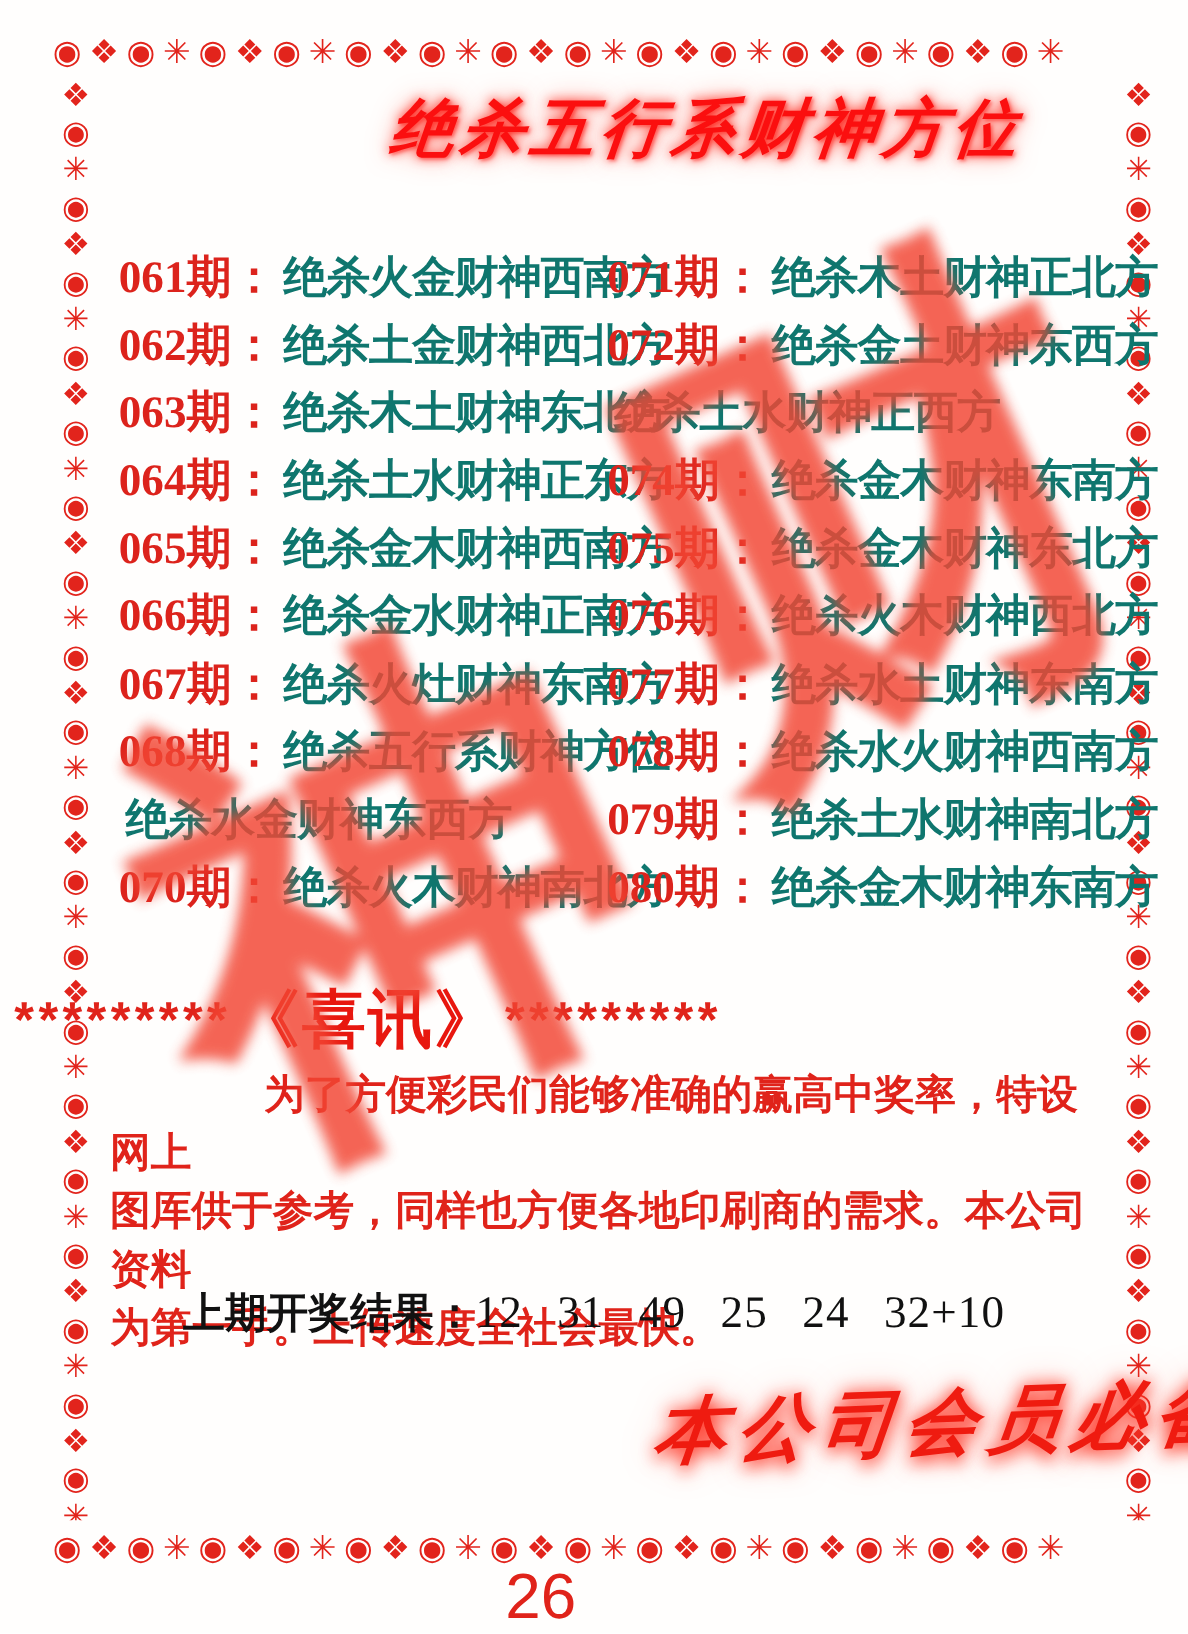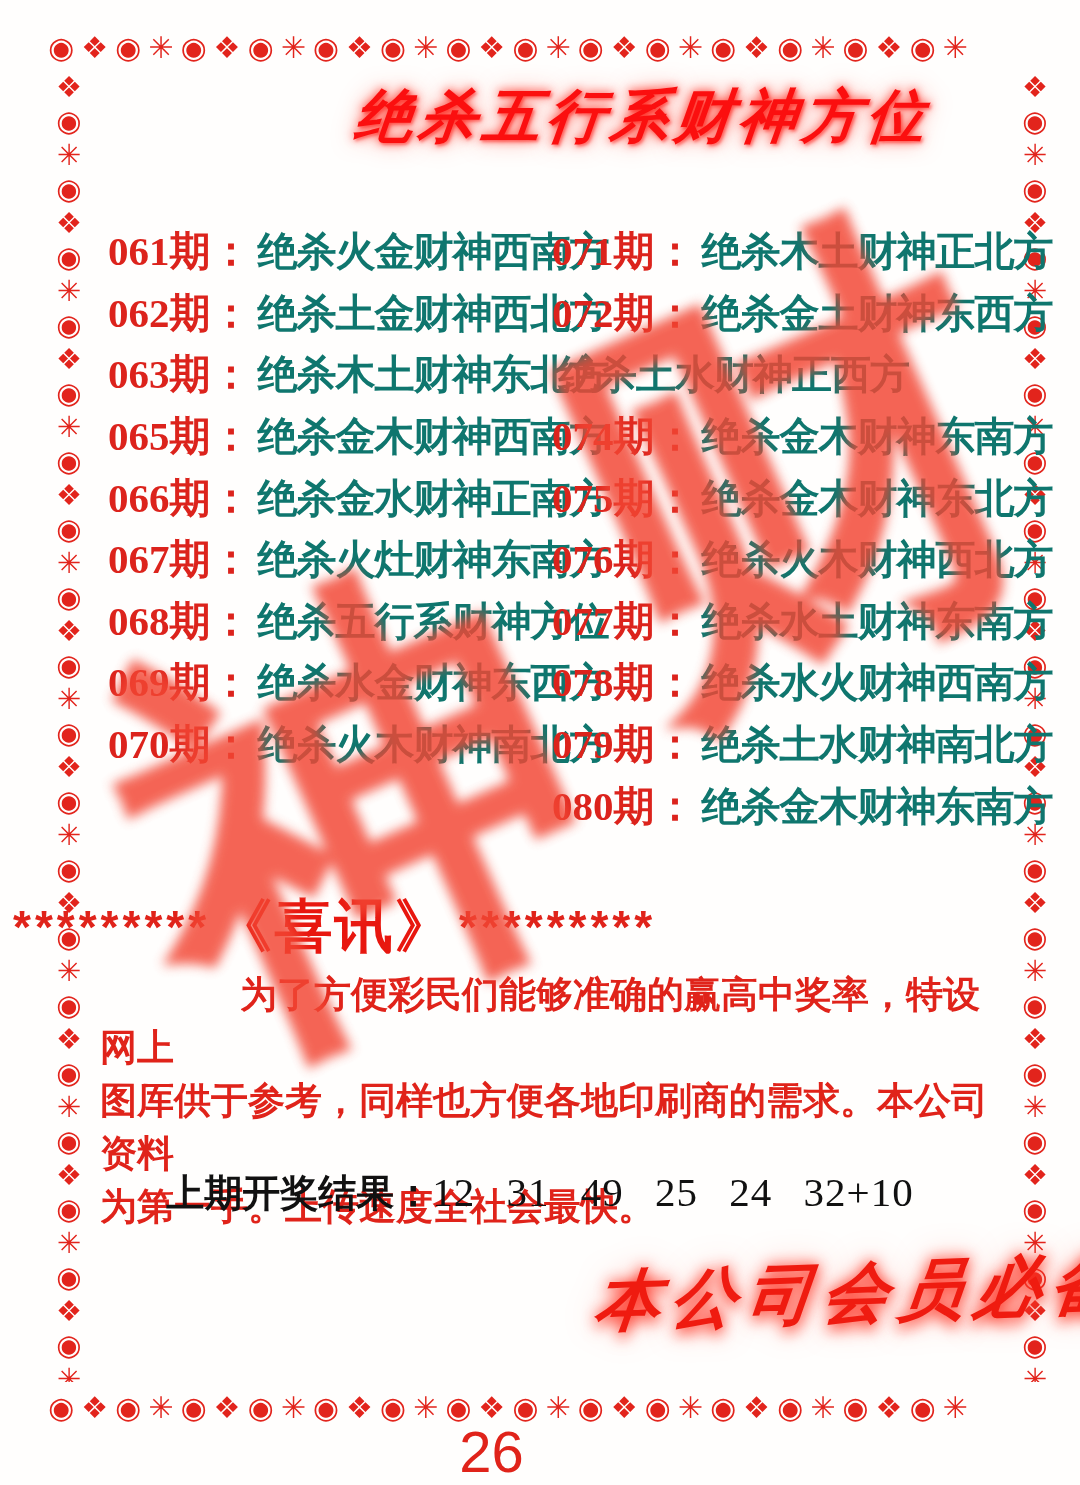--- a/index.html
+++ b/index.html
@@ -103,37 +103,40 @@
         </div>
       <div class="row">
           <span class="period">062期：</span>
           <span class="pred">绝杀土金财神西北方</span>
         </div>
       <div class="row">
           <span class="period">063期：</span>
           <span class="pred">绝杀木土财神东北方</span>
         </div>
       <div class="row">
+          <span class="period">064期：</span>
+          <span class="pred">绝杀土水财神正东方</span>
+        </div>
+      <div class="row">
           <span class="period">065期：</span>
           <span class="pred">绝杀金木财神西南方</span>
         </div>
       <div class="row">
           <span class="period">066期：</span>
           <span class="pred">绝杀金水财神正南方</span>
         </div>
       <div class="row">
           <span class="period">067期：</span>
           <span class="pred">绝杀火灶财神东南方</span>
         </div>
       <div class="row">
           <span class="period">068期：</span>
           <span class="pred">绝杀五行系财神方位</span>
         </div>
       <div class="row">
-          <span class="period">069期：</span>
           <span class="pred">绝杀水金财神东西方</span>
         </div>
       <div class="row">
           <span class="period">070期：</span>
           <span class="pred">绝杀火木财神南北方</span>
         </div>
     </div>
 
     <div class="col col-right">
       <div class="row">

